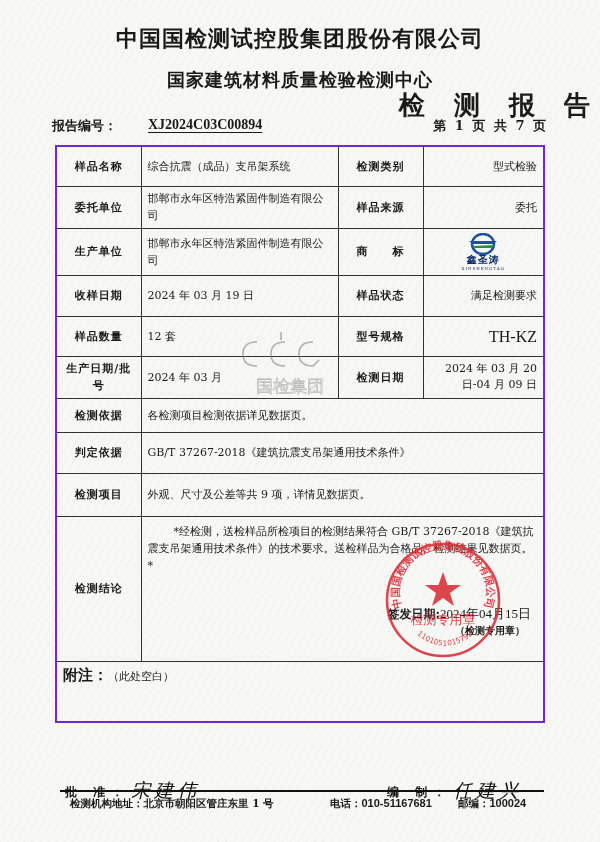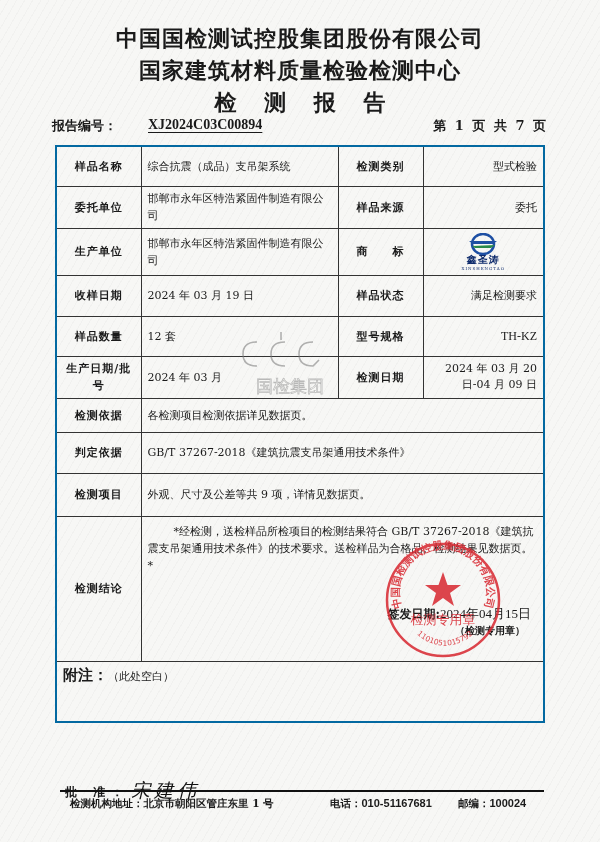--- a/index.html
+++ b/index.html
@@ -5,31 +5,31 @@
   html, body { margin: 0; padding: 0; }
   body {
     width: 600px; height: 842px; position: relative; overflow: hidden;
     background: #f7f7f5;
     background-image: repeating-linear-gradient(120deg, rgba(0,0,0,0.025) 0 1px, transparent 1px 7px);
     font-family: "DejaVu Serif", "Liberation Serif", serif;
     color: #1a1a1a;
   }
   .hdr { position: absolute; left: 0; width: 600px; text-align: center; font-weight: bold; font-family: "DejaVu Serif", serif; }
   .hdr1 { top: 24px; font-size: 22px; letter-spacing: 1px; }
-  .hdr2 { top: 56px; font-size: 22px; letter-spacing: 1px; }
-  .hdr3 { top: 88px; font-size: 22px; letter-spacing: 10px; padding-left: 10px; box-sizing: border-box; }
+  .hdr2 { top: 68px; font-size: 18px; letter-spacing: 1px; }
+  .hdr3 { top: 88px; font-size: 26px; letter-spacing: 10px; padding-left: 10px; box-sizing: border-box; text-align: right; }
   .meta-row { position: absolute; top: 117px; left: 52px; width: 496px; height: 20px; font-weight: bold; font-size: 13px; }
   .report-no-label { position: absolute; left: 0; top: 0; }
   .report-no-value { position: absolute; left: 90px; top: 0; text-decoration: underline; text-underline-offset: 3px; font-family: "Liberation Serif", serif; font-size: 14px; padding: 0 6px; }
   .page-info { position: absolute; right: 0; top: 0; letter-spacing: 2px; }
 
   table.rpt {
     position: absolute; left: 55px; top: 145px; width: 488px;
     border-collapse: collapse; table-layout: fixed;
-    border: 2px solid #0369a1;
+    border: 2px solid #6d28d9;
   }
   table.rpt td { border: 1px solid #333; padding: 0 6px; font-size: 11px; vertical-align: middle; }
   td.lbl { font-weight: bold; font-size: 13.5px; text-align: center; letter-spacing: 1px; }
   td.val { font-family: "DejaVu Serif", serif; line-height: 17px; }
   td.cval { text-align: right; }
   .tm-wrap { display: flex; flex-direction: column; align-items: center; justify-content: center; }
   .tm-logo { width: 34px; height: 22px; }
   .tm-text { font-size: 10px; font-weight: bold; color: #0d2a6b; letter-spacing: 1px; line-height: 11px; font-family: Liberation Mono, monospace; }
   .tm-sub { font-size: 4px; color: #0d2a6b; letter-spacing: 1px; line-height: 5px; }
 
@@ -105,21 +105,21 @@
   <tr style="height:41px">
     <td class="lbl">收样日期</td>
     <td class="val">2024 年 03 月 19 日</td>
     <td class="lbl">样品状态</td>
     <td class="val cval">满足检测要求</td>
   </tr>
   <tr style="height:40px">
     <td class="lbl">样品数量</td>
     <td class="val">12 套</td>
     <td class="lbl">型号规格</td>
-    <td class="val cval" style="font-family:'Liberation Serif',serif;font-size:12px;">TH-KZ</td>
+    <td class="val cval" style="font-family:'Liberation Serif',serif;font-size:16px;">TH-KZ</td>
   </tr>
   <tr style="height:42px">
     <td class="lbl" style="line-height:17px;">生产日期/批号</td>
     <td class="val">2024 年 03 月</td>
     <td class="lbl">检测日期</td>
     <td class="val cval" style="line-height:16px;">2024 年 03 月 20 日-04 月 09 日</td>
   </tr>
   <tr style="height:34px">
     <td class="lbl">检测依据</td>
     <td class="val" colspan="3">各检测项目检测依据详见数据页。</td>
@@ -176,20 +176,24 @@
   <text font-size="7.5" fill="#d8262f" font-family="DejaVu Sans, sans-serif">
     <textPath href="#sealArcBottom" startOffset="50%" text-anchor="middle">1101051015792</textPath>
   </text>
 </svg>
 
 <div class="sigs">
   <div class="sig-group" style="left:0">
     <span class="sig-label">批 准：</span>
     <span class="sig-name">宋建伟</span>
   </div>
+  <div class="sig-group" style="left:322px">
+    <span class="sig-label">编 制：</span>
+    <span class="sig-name">任建兴</span>
+  </div>
 </div>
 
 <div class="footer-line"></div>
 <div class="footer">
   <span style="left:0"><span style="position:static">检测机构地址：</span><span style="position:static">北京市朝阳区管庄东里 1 号</span></span>
   <span style="left:260px"><span style="position:static">电话：</span><span class="num" style="position:static">010-51167681</span></span>
   <span style="left:388px"><span style="position:static">邮编：</span><span class="num" style="position:static">100024</span></span>
 </div>
 
 </body></html>

